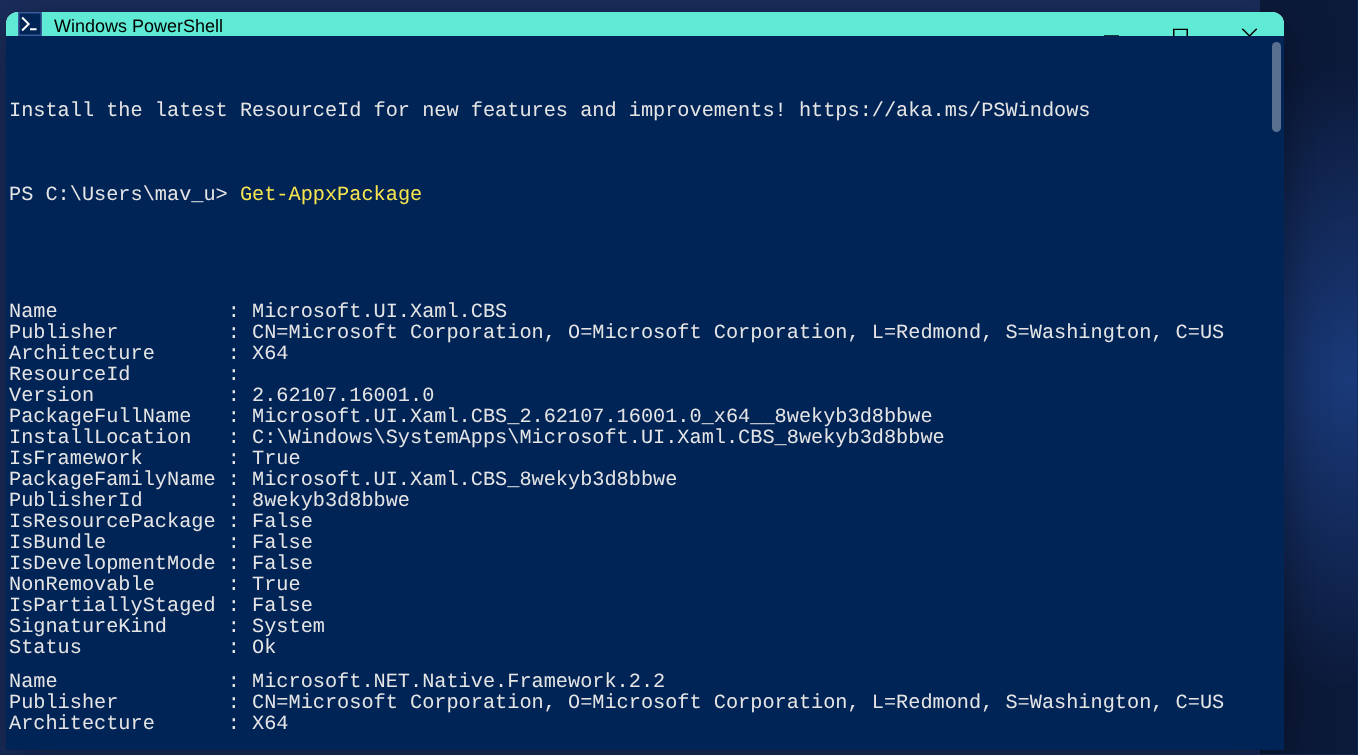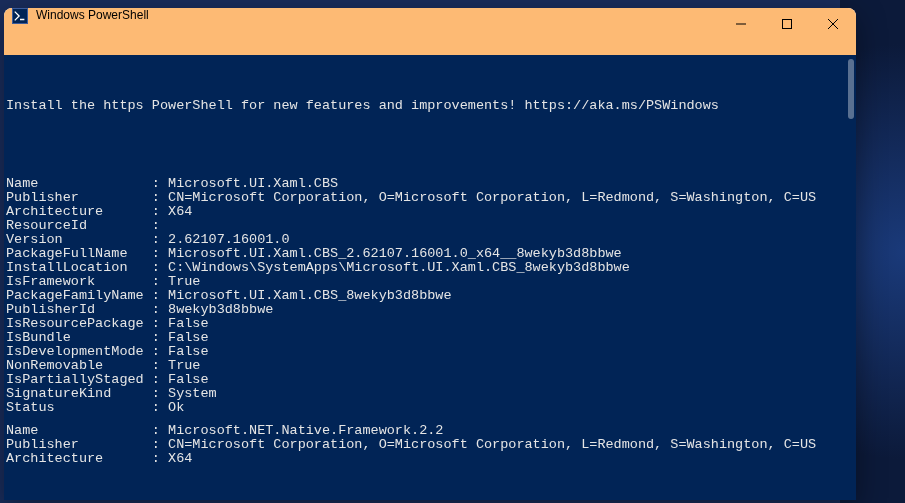--- a/index.html
+++ b/index.html
@@ -24,24 +24,24 @@
       width: 852px;
       height: 492px;
       background: #fff;
       border-radius: 8px 8px 0 0;
       box-shadow: 0 8px 30px rgba(0,0,0,0.4);
       overflow: hidden;
       display: flex;
       flex-direction: column;
     }
     .titlebar {
-      height: 47px;
-      background: #fdba74;
+      height: 16px;
+      background: #5eead4;
       display: flex;
-      align-items: flex-start;
+      align-items: flex-end;
       padding-left: 8px;
       position: relative;
       flex-shrink: 0;
     }
     .titlebar-icon {
       width: 16px; height: 16px;
       background: #012456;
       display: flex;
       align-items: center;
       justify-content: center;
@@ -127,16 +127,17 @@
         <svg viewBox="0 0 10 10">
             <line x1="0" y1="0" x2="10" y2="10" stroke="#000" stroke-width="1"></line>
             <line x1="10" y1="0" x2="0" y2="10" stroke="#000" stroke-width="1"></line>
           </svg>
       </div>
     </div>
   </div>
 
   <div class="terminal">
     <div class="terminal-scrollbar"></div>
-    <div class="intro-line">Install the https PowerShell for new features and improvements! https://aka.ms/PSWindows</div>
+    <div class="intro-line">Install the latest ResourceId for new features and improvements! https://aka.ms/PSWindows</div>
+    <div class="prompt-line"><span class="prompt-path">PS C:\Users\mav_u&gt; </span><span class="prompt-cmd">Get-AppxPackage</span></div>
     <div id="packages-container"><div class="pkg-block"><div class="prop-line">Name              : Microsoft.UI.Xaml.CBS</div><div class="prop-line">Publisher         : CN=Microsoft Corporation, O=Microsoft Corporation, L=Redmond, S=Washington, C=US</div><div class="prop-line">Architecture      : X64</div><div class="prop-line">ResourceId        : </div><div class="prop-line">Version           : 2.62107.16001.0</div><div class="prop-line">PackageFullName   : Microsoft.UI.Xaml.CBS_2.62107.16001.0_x64__8wekyb3d8bbwe</div><div class="prop-line">InstallLocation   : C:\Windows\SystemApps\Microsoft.UI.Xaml.CBS_8wekyb3d8bbwe</div><div class="prop-line">IsFramework       : True</div><div class="prop-line">PackageFamilyName : Microsoft.UI.Xaml.CBS_8wekyb3d8bbwe</div><div class="prop-line">PublisherId       : 8wekyb3d8bbwe</div><div class="prop-line">IsResourcePackage : False</div><div class="prop-line">IsBundle          : False</div><div class="prop-line">IsDevelopmentMode : False</div><div class="prop-line">NonRemovable      : True</div><div class="prop-line">IsPartiallyStaged : False</div><div class="prop-line">SignatureKind     : System</div><div class="prop-line">Status            : Ok</div></div><div class="pkg-block2"><div class="prop-line">Name              : Microsoft.NET.Native.Framework.2.2</div><div class="prop-line">Publisher         : CN=Microsoft Corporation, O=Microsoft Corporation, L=Redmond, S=Washington, C=US</div><div class="prop-line">Architecture      : X64</div></div></div>
   </div>
 </div>
 
 </body></html>

